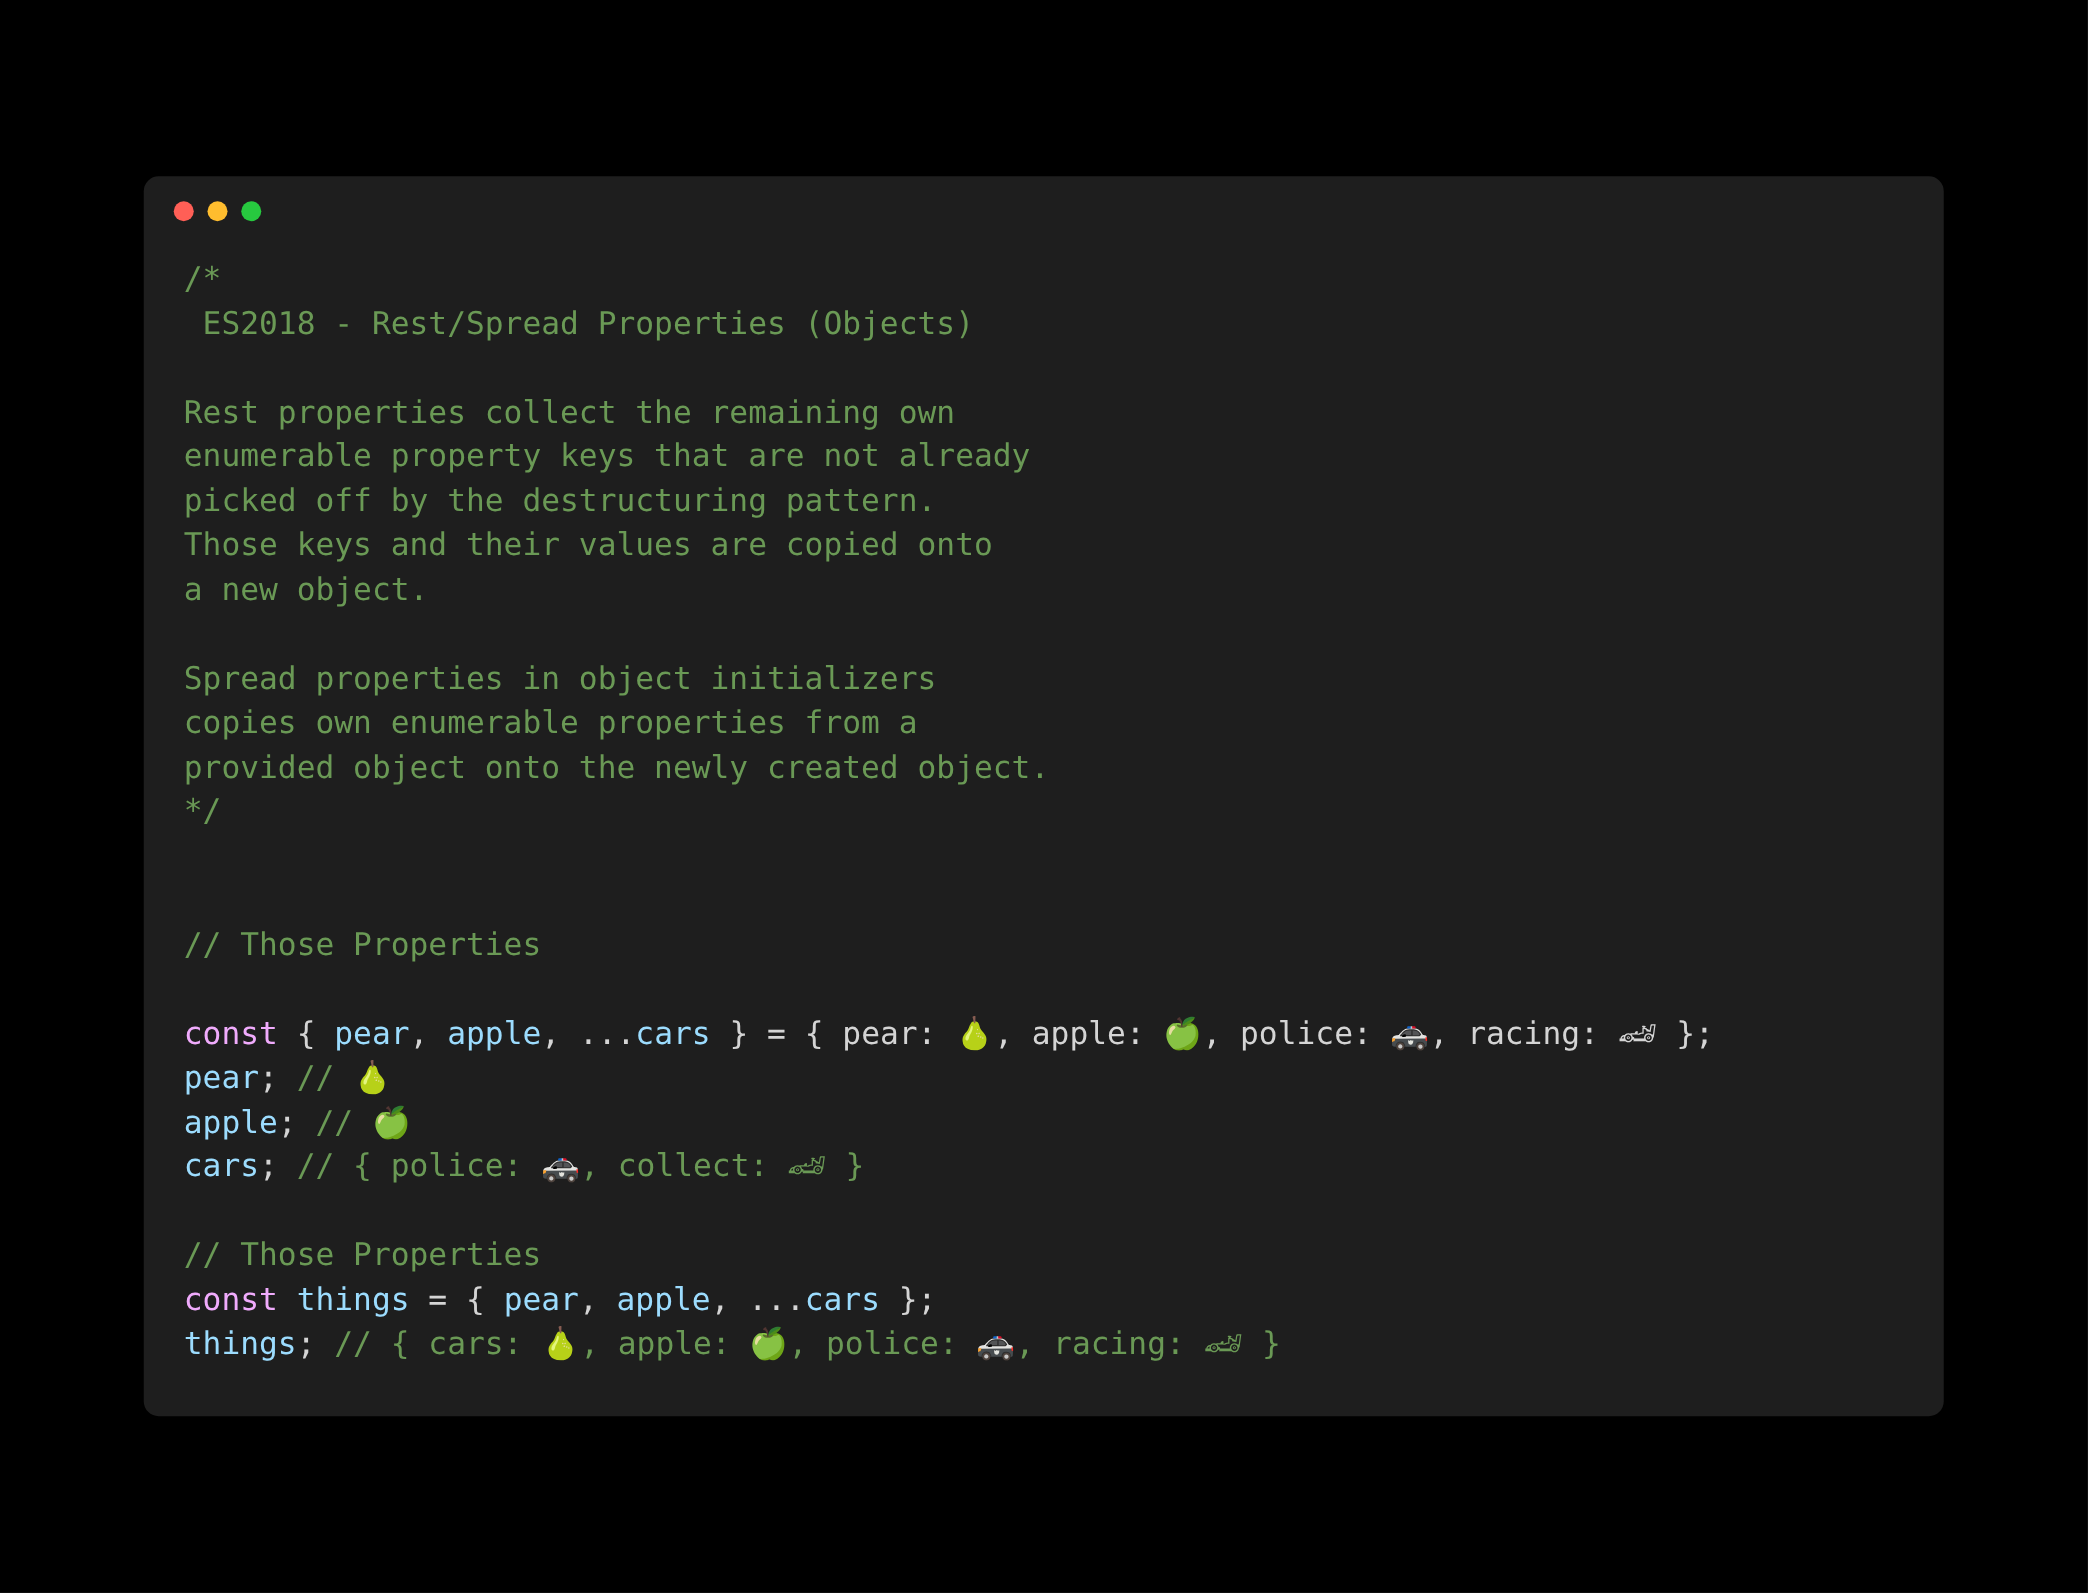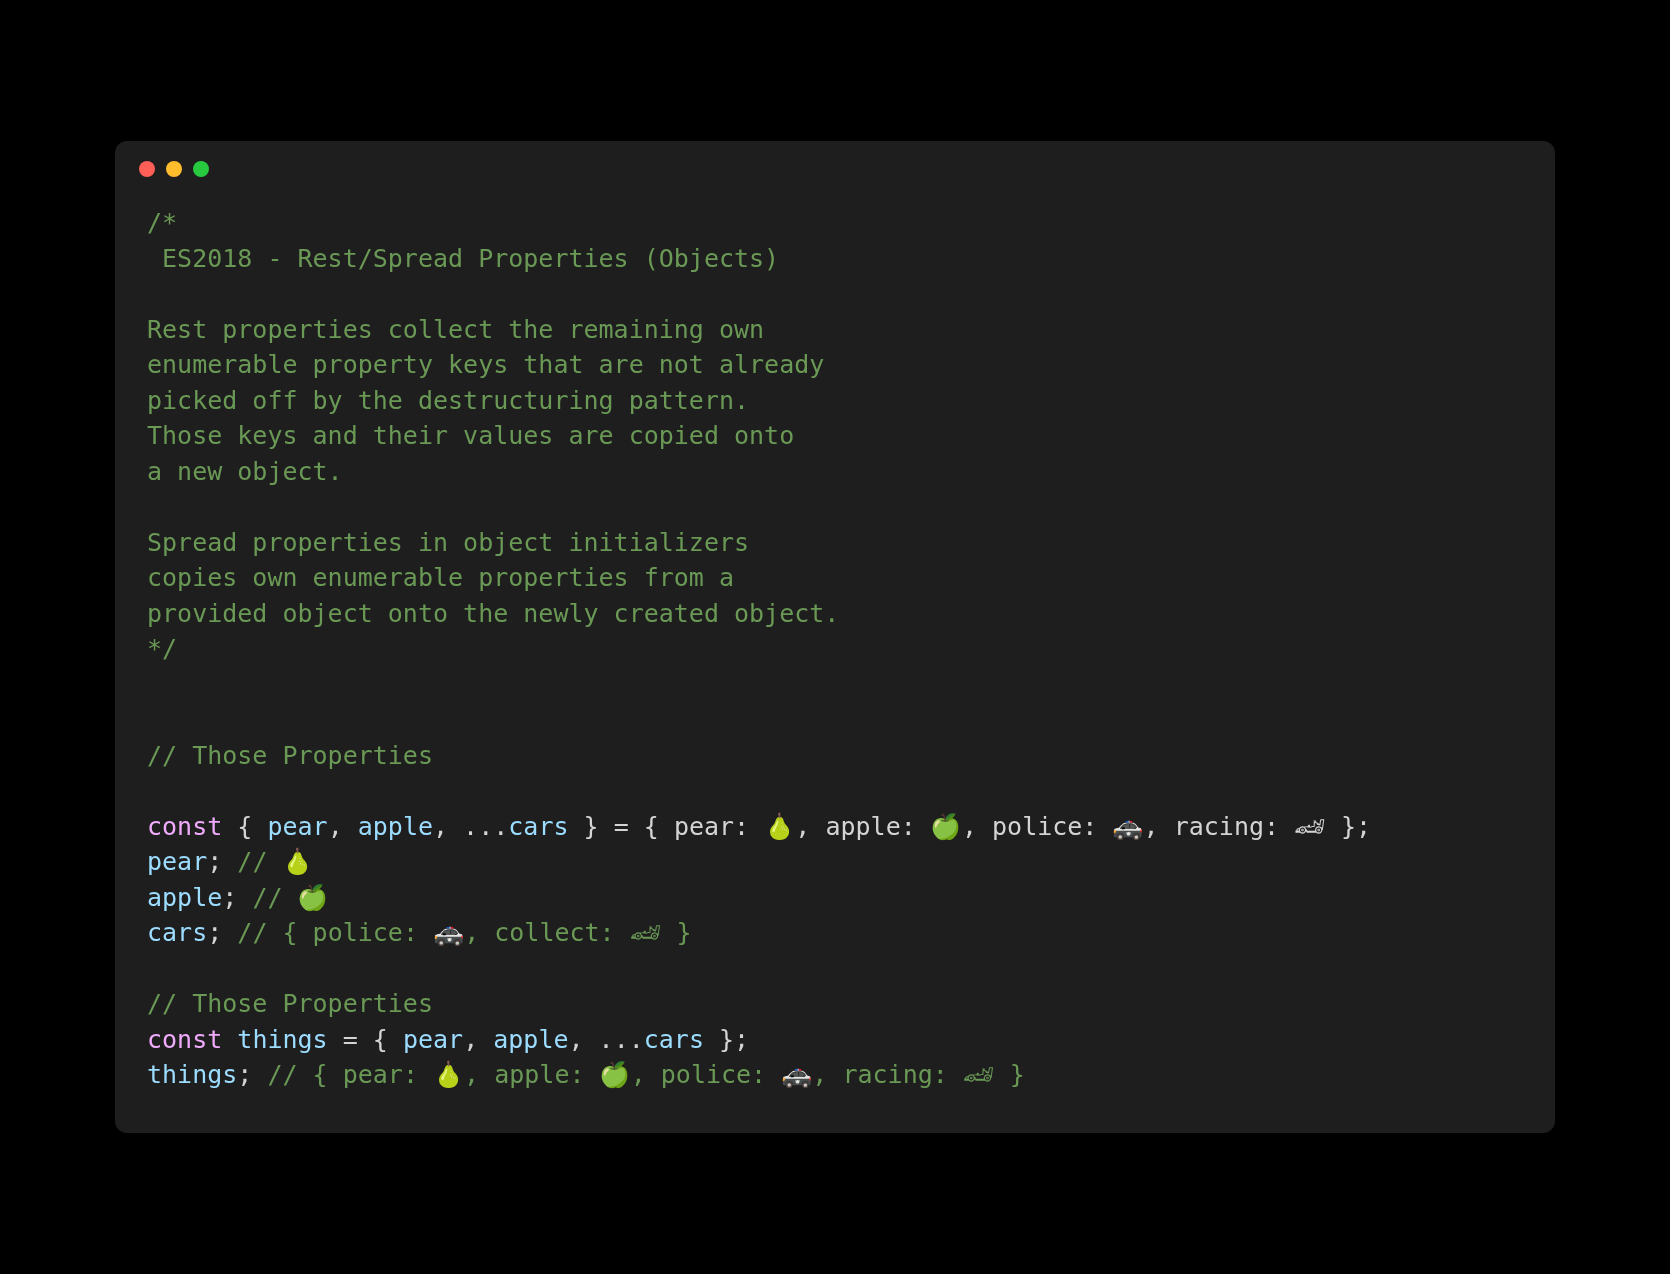--- a/index.html
+++ b/index.html
@@ -77,14 +77,14 @@
 
 <span class="comment">// Those Properties</span>
 
 <span class="keyword">const</span><span class="punct"> { </span><span class="variable">pear</span><span class="punct">, </span><span class="variable">apple</span><span class="punct">, ...</span><span class="variable">cars</span><span class="punct"> } </span><span class="operator">=</span><span class="punct"> { </span><span class="property">pear</span><span class="punct">: 🍐, </span><span class="property">apple</span><span class="punct">: 🍏, </span><span class="property">police</span><span class="punct">: 🚓, </span><span class="property">racing</span><span class="punct">: 🏎 </span><span class="punct">};</span>
 <span class="variable">pear</span><span class="punct">;</span><span class="comment"> // 🍐</span>
 <span class="variable">apple</span><span class="punct">;</span><span class="comment"> // 🍏</span>
 <span class="variable">cars</span><span class="punct">;</span><span class="comment"> // { police: 🚓, collect: 🏎 }</span>
 
 <span class="comment">// Those Properties</span>
 <span class="keyword">const</span><span> </span><span class="variable">things</span><span class="operator"> = </span><span class="punct">{ </span><span class="variable">pear</span><span class="punct">, </span><span class="variable">apple</span><span class="punct">, ...</span><span class="variable">cars</span><span class="punct"> };</span>
-<span class="variable">things</span><span class="punct">;</span><span class="comment"> // { pear: 🍐, apple: 🍏, police: 🚓, racing: 🏎 }</span></div>
+<span class="variable">things</span><span class="punct">;</span><span class="comment"> // { cars: 🍐, apple: 🍏, police: 🚓, racing: 🏎 }</span></div>
 </div>
 
 </body></html>

